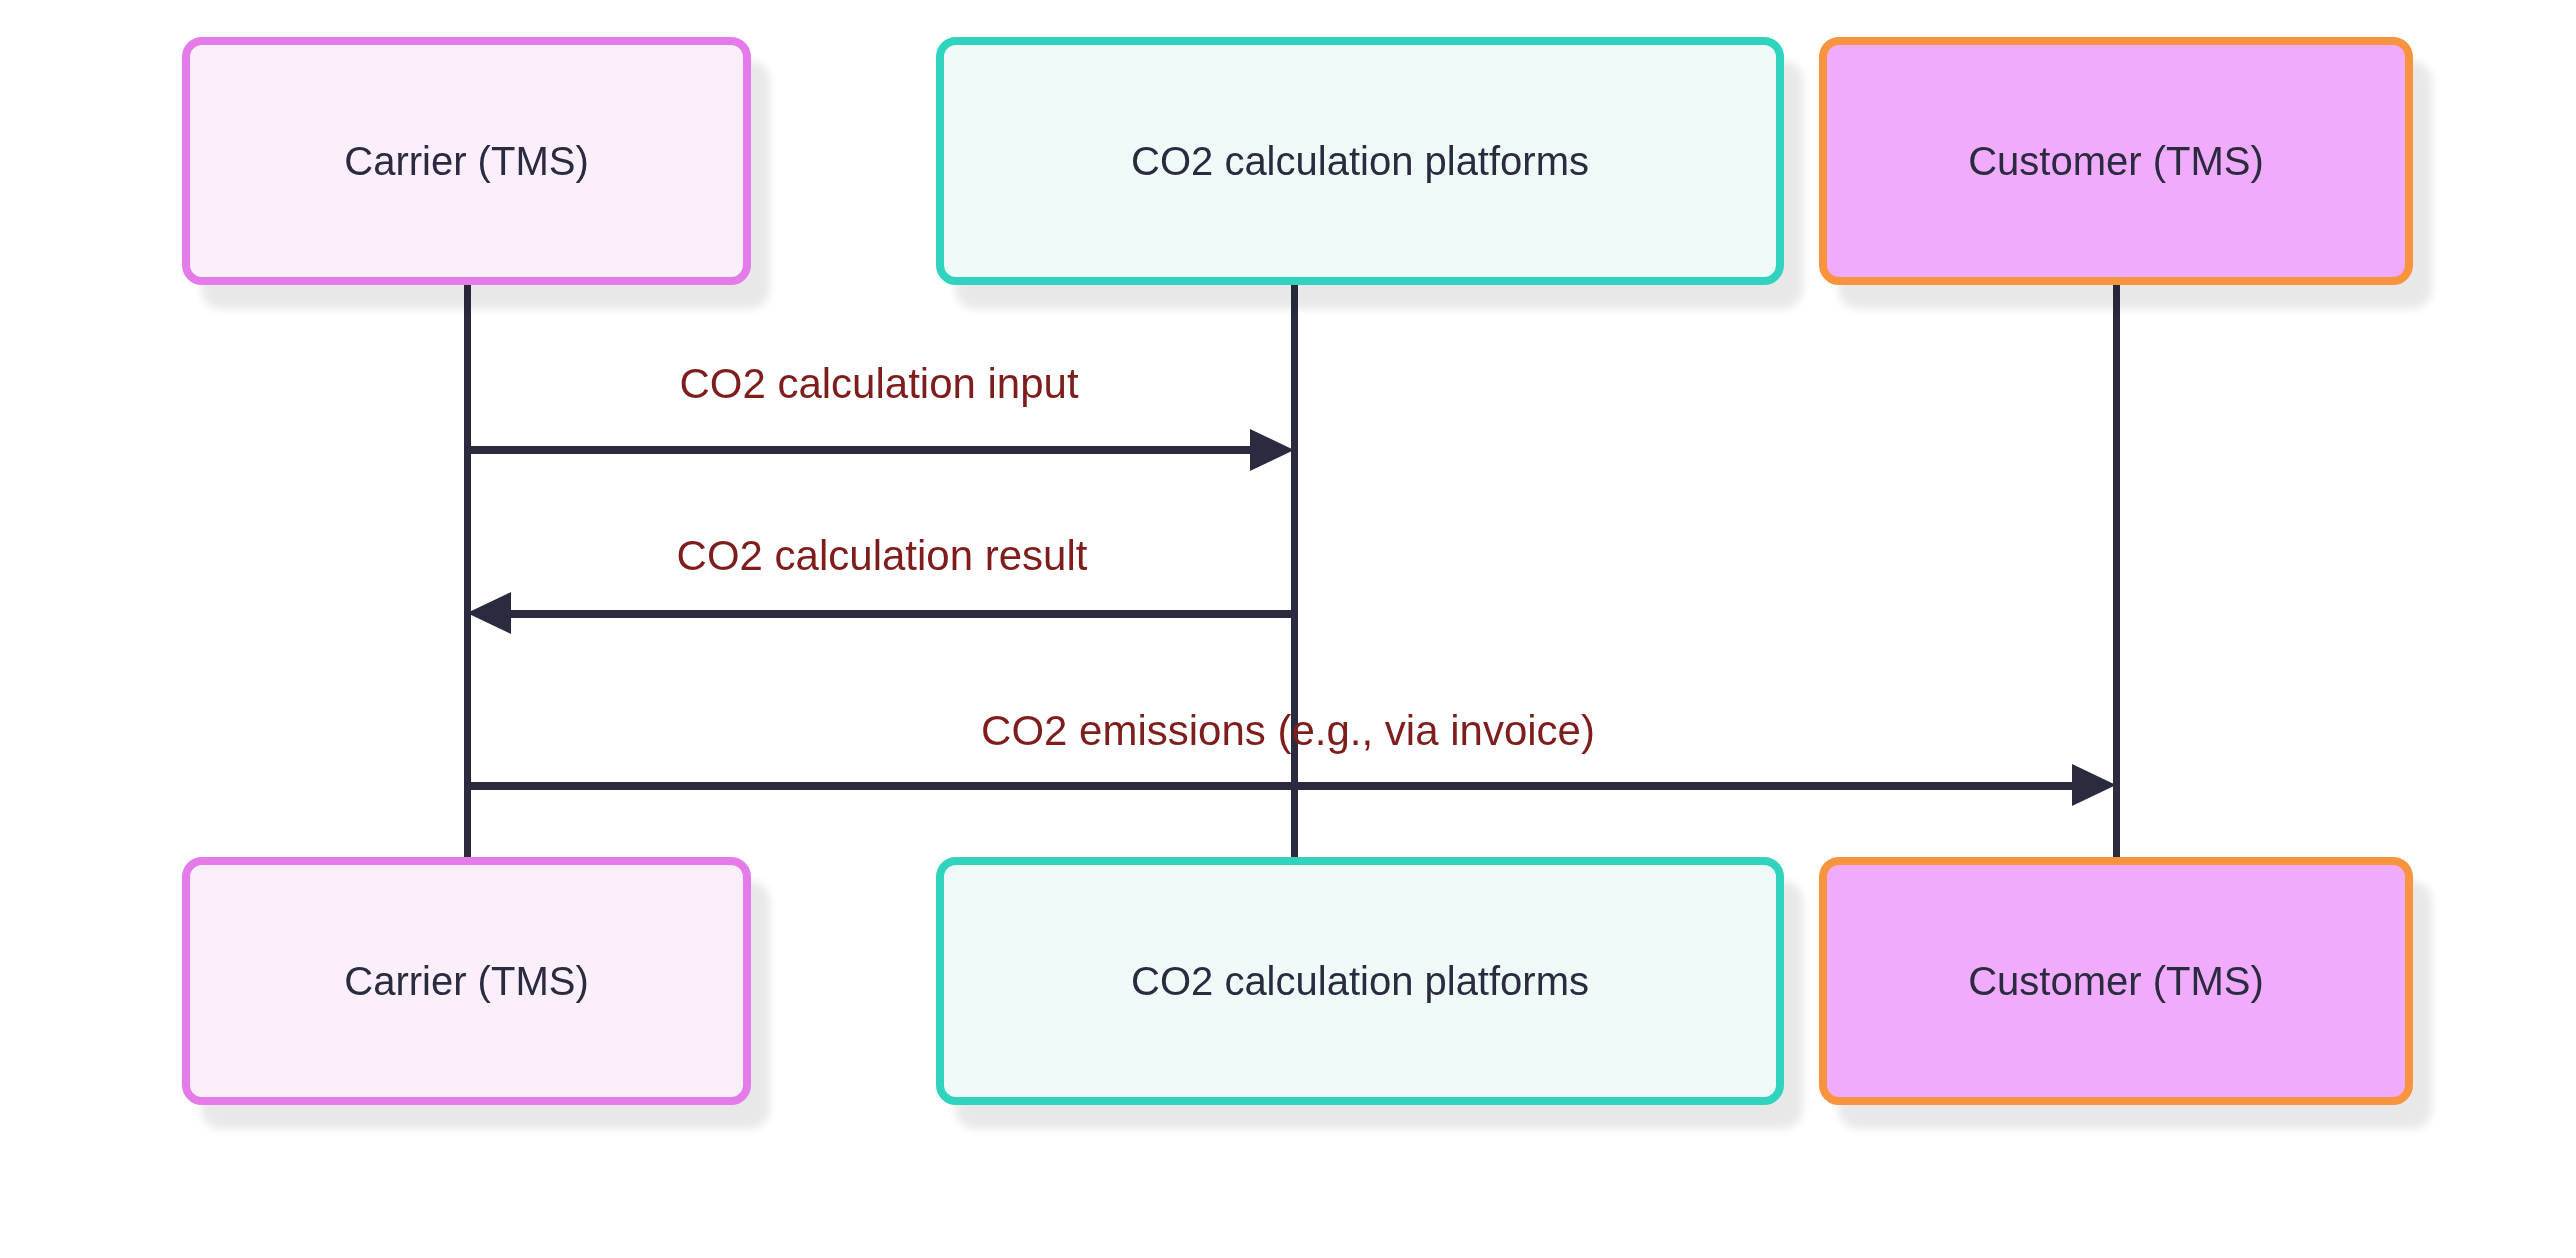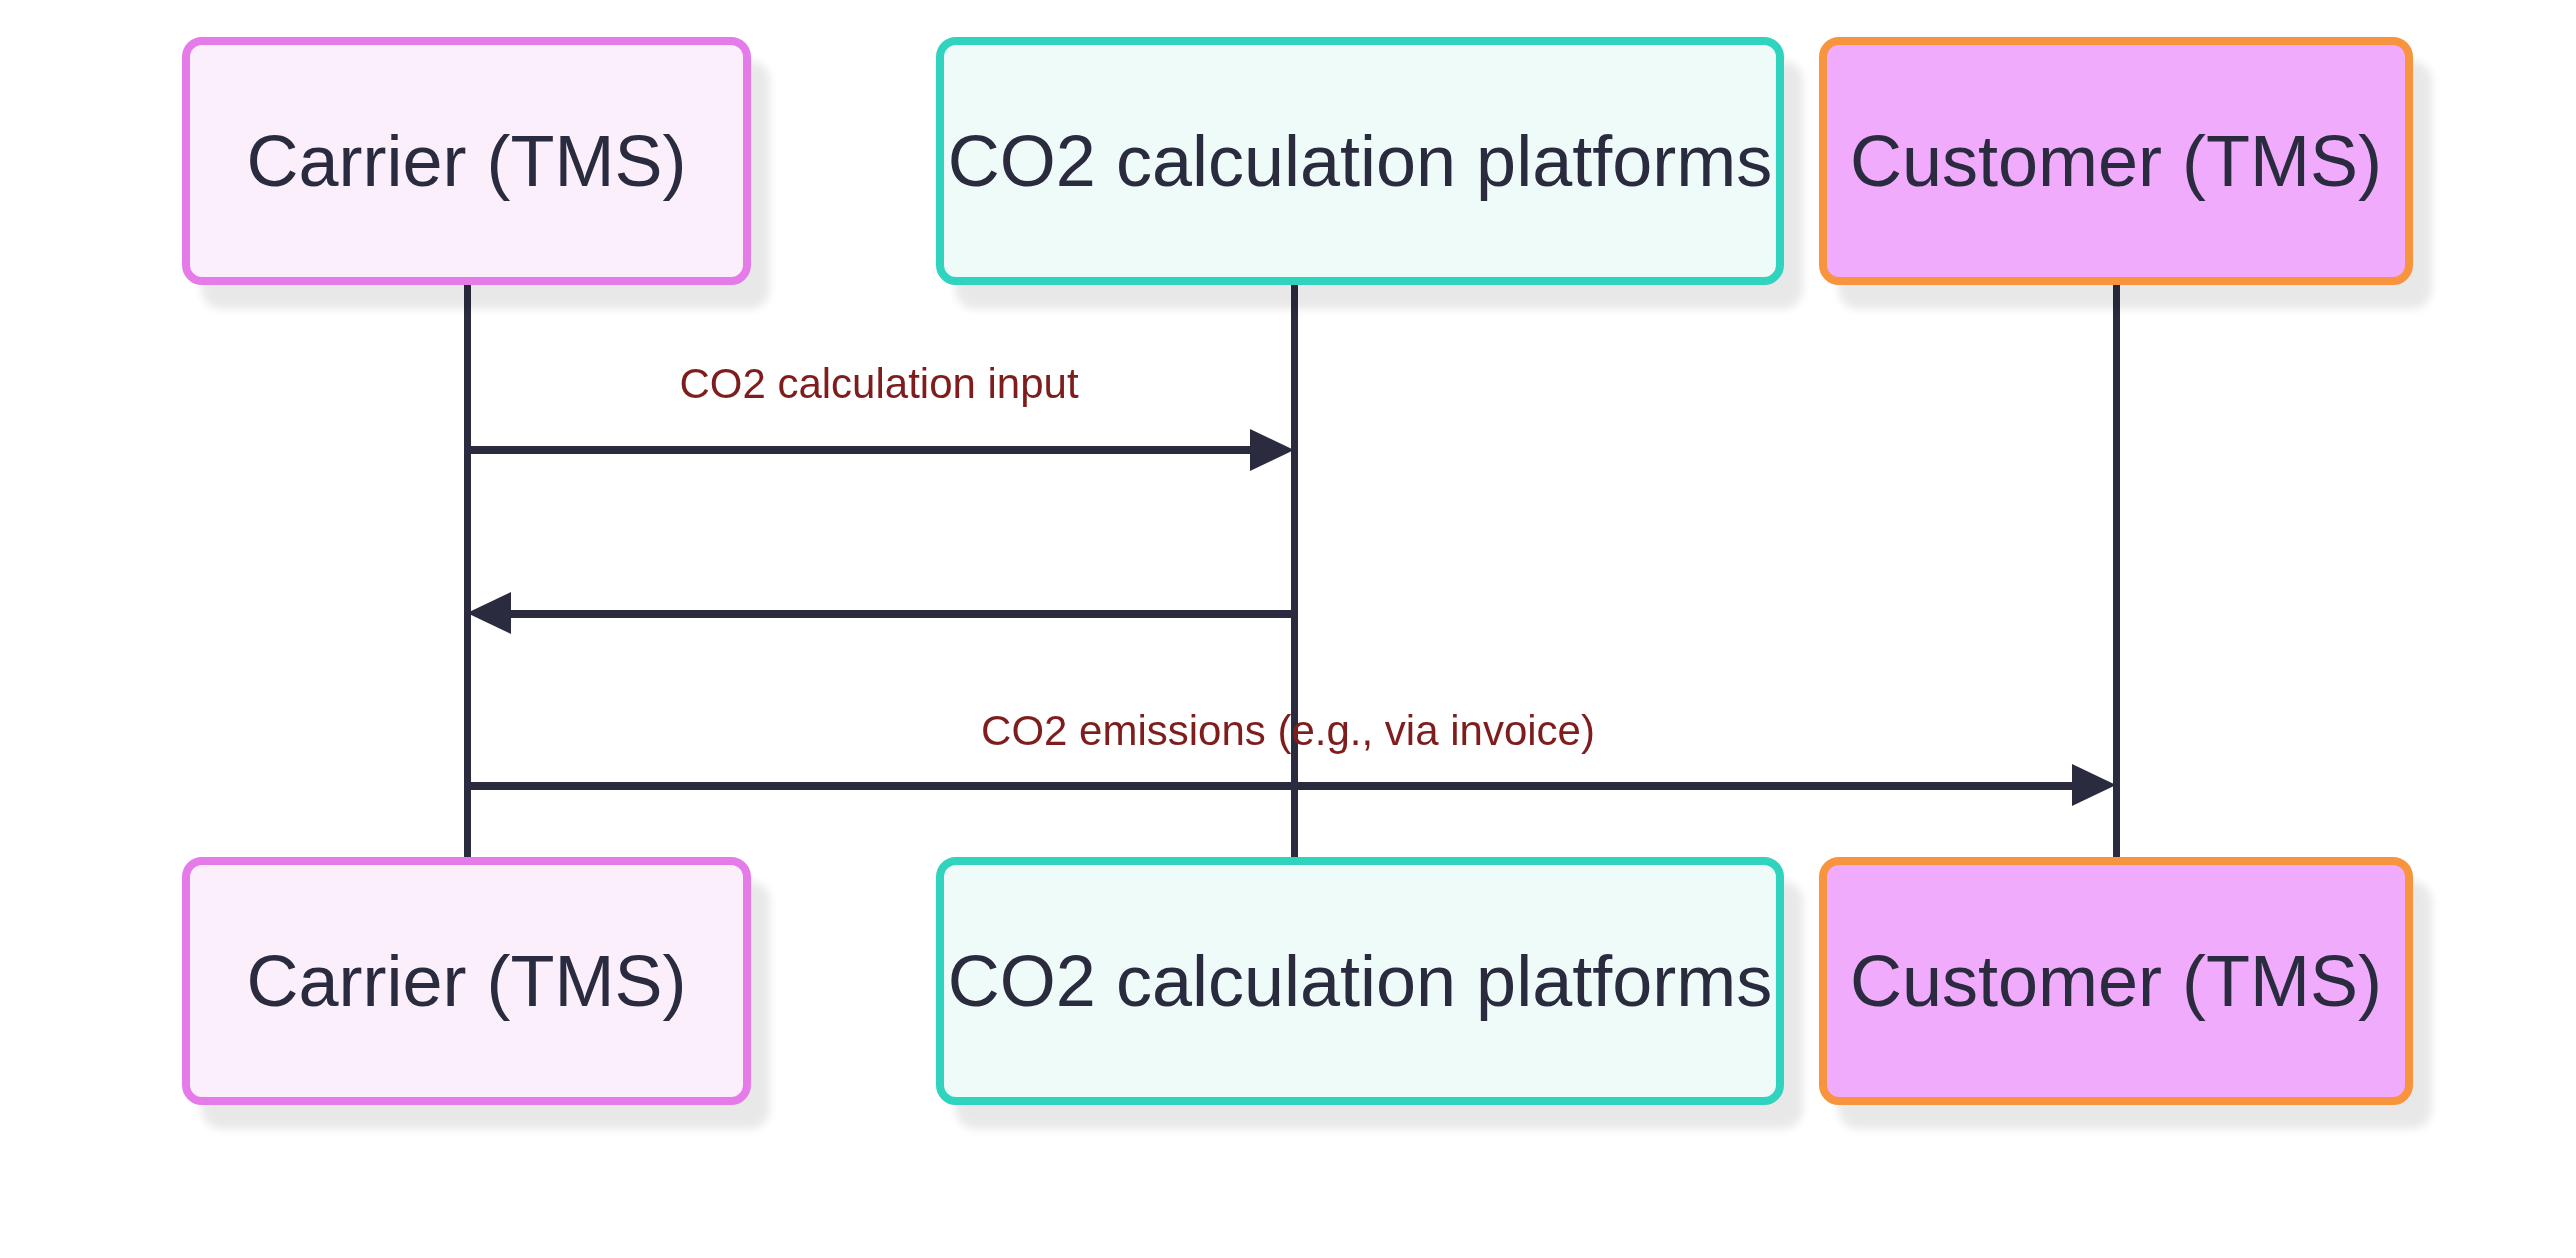--- a/index.html
+++ b/index.html
@@ -24,21 +24,21 @@
     box-sizing: border-box;
     border-radius: 20px;
     border: 8.7px solid;
     display: flex;
     align-items: center;
     justify-content: center;
     box-shadow: 19px 24px 8px rgba(0,0,0,0.09);
     z-index: 3;
   }
   .actor span {
-    font-size: 72px;
+    font-size: 40px;
     line-height: 1;
     white-space: nowrap;
     color: #2b2b40;
     text-align: center;
   }
   .row-top    { top: 37px; }
   .row-bottom { top: 857px; }
 
   .actor.carrier   { left: 182px;  width: 569px;  border-color: #e57ae9; background: #fbeffc; }
   .actor.platforms { left: 936px; width: 848px; border-color: #30d3be; background: #eefbf8; }
@@ -102,20 +102,21 @@
 <div class="stage">
 
   <div class="lifeline ll-carrier"></div>
   <div class="lifeline ll-platforms"></div>
   <div class="lifeline ll-customer"></div>
 
   <div class="msg-label label-1">CO2 calculation input</div>
   <div class="msg-line line-1"></div>
   <div class="arrowhead right head-1"></div>
 
+  <div class="msg-label label-2">CO2 calculation result</div>
   <div class="msg-line line-2"></div>
   <div class="arrowhead left head-2"></div>
 
   <div class="msg-label label-3">CO2 emissions (e.g., via invoice)</div>
   <div class="msg-line line-3"></div>
   <div class="arrowhead right head-3"></div>
 
   <div class="actor carrier row-top">
     <span>Carrier (TMS)</span>
   </div>

